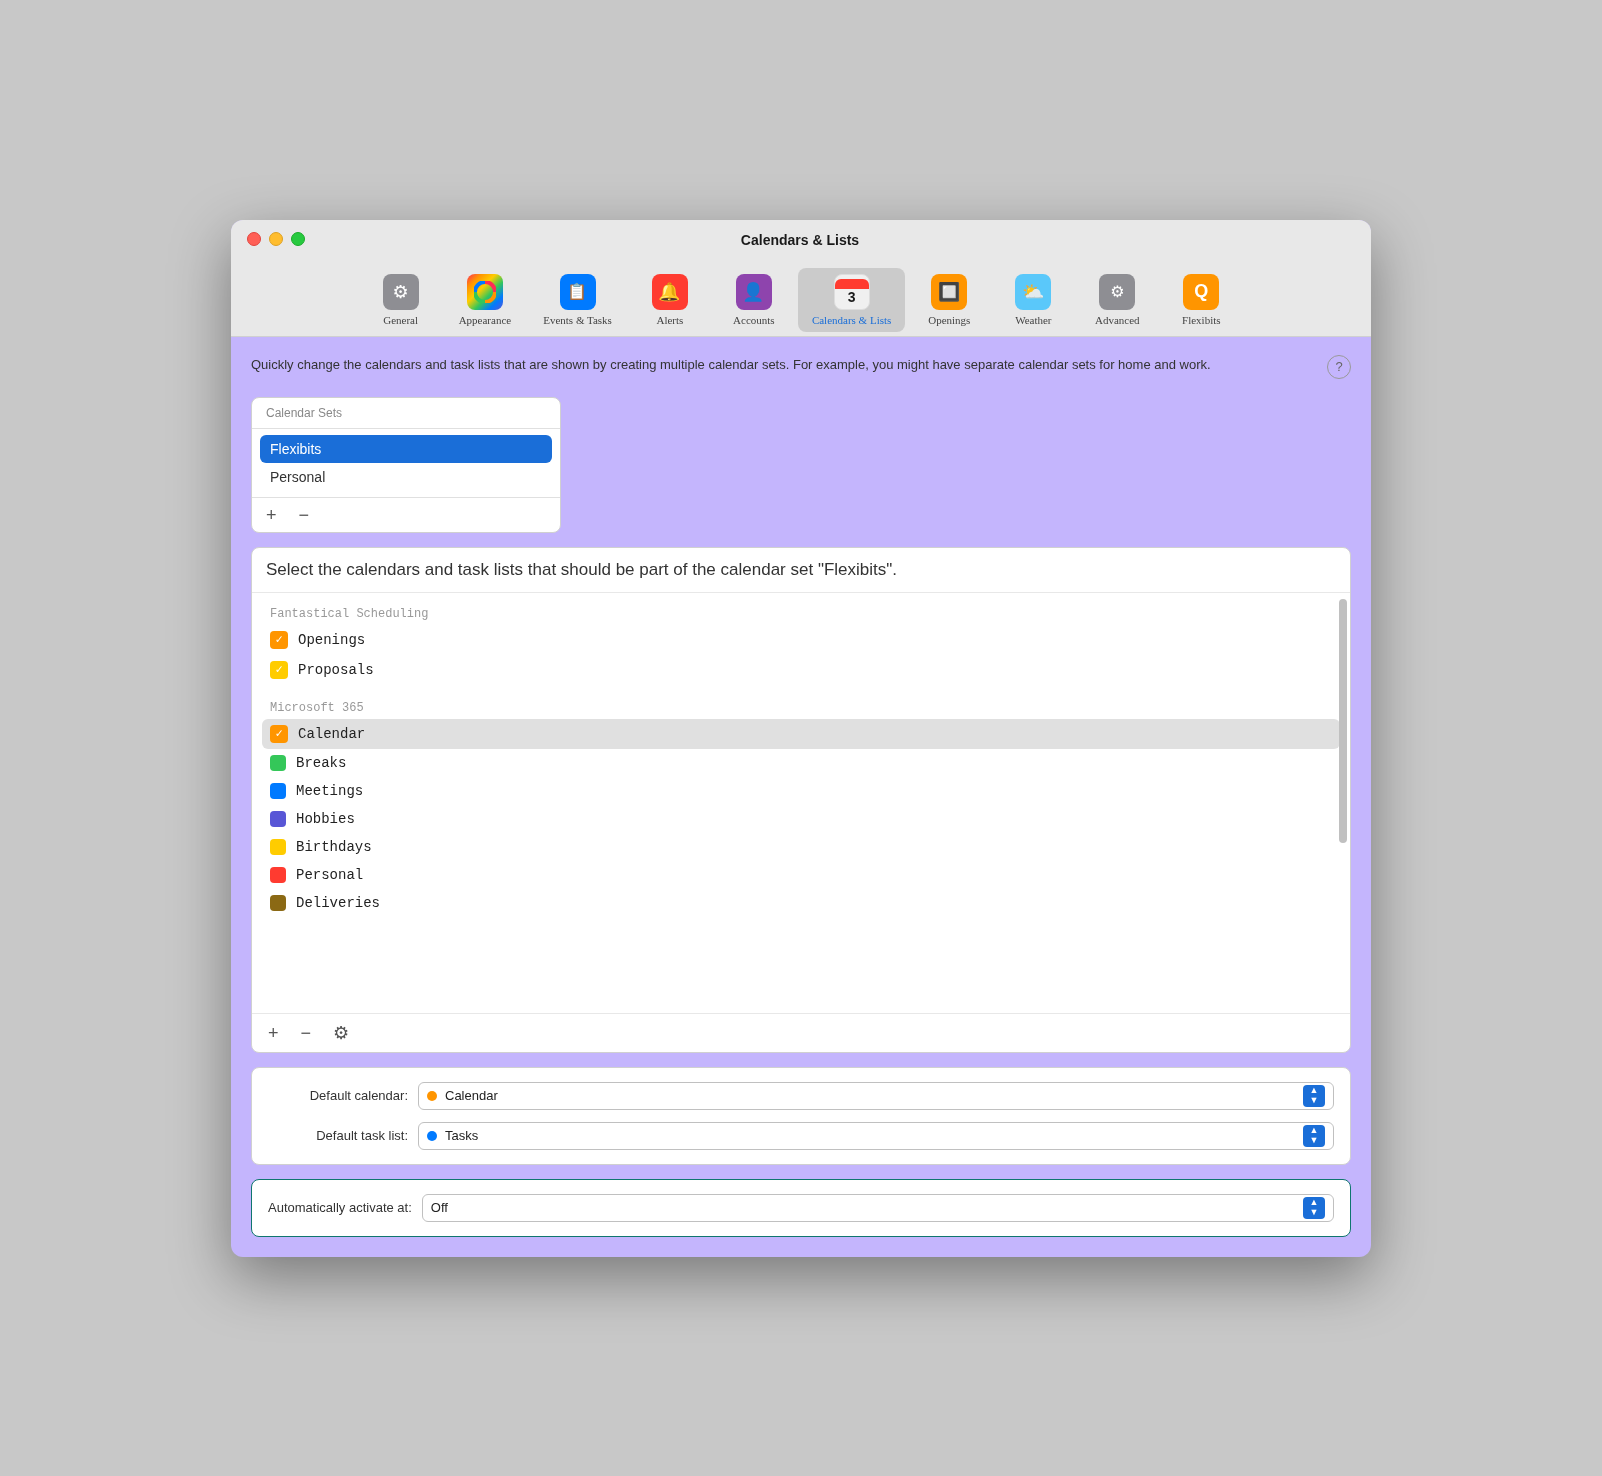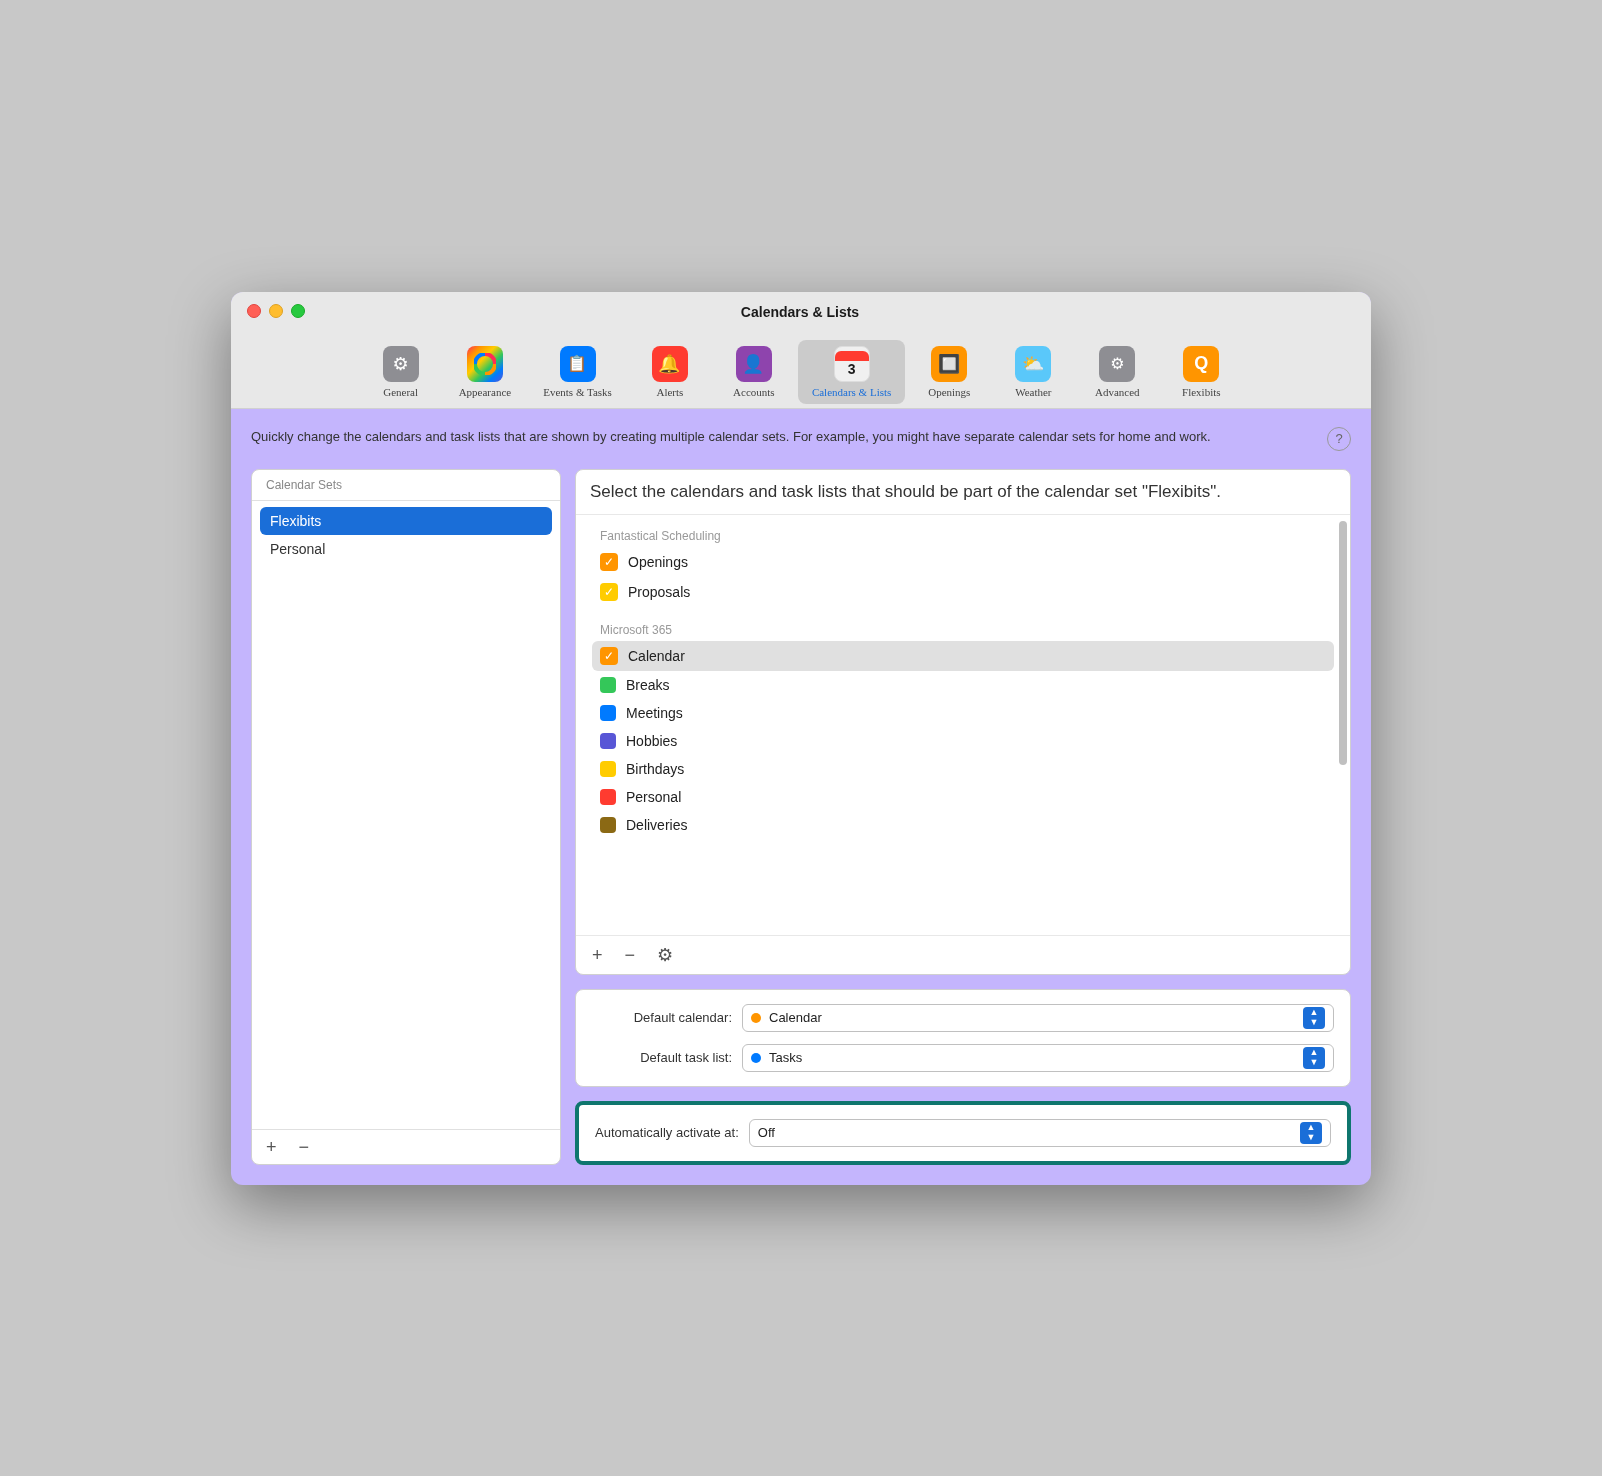--- a/index.html
+++ b/index.html
@@ -106,20 +106,21 @@
       color: #666;
       cursor: pointer;
       display: flex;
       align-items: center;
       justify-content: center;
       flex-shrink: 0;
     }
     .main-panels {
       display: flex;
       gap: 14px;
+      flex-direction: column;
     }
     .left-panel {
       width: 310px;
       flex-shrink: 0;
       background: white;
       border-radius: 8px;
       border: 1px solid #d0d0d0;
       display: flex;
       flex-direction: column;
     }
@@ -173,22 +174,23 @@
     }
     .selector-instruction {
       padding: 12px 14px;
       font-size: 17px;
       color: #333;
       border-bottom: 1px solid #e8e8e8;
     }
     .calendars-scroll {
       height: 420px;
       overflow-y: auto;
-      padding: 8px 16px;
+      padding: 8px 10px;
       position: relative;
+      font-family: Liberation Mono, monospace;
     }
     .calendars-scroll::-webkit-scrollbar {
       width: 10px;
     }
     .calendars-scroll::-webkit-scrollbar-track {
       background: #f5f5f5;
       border-radius: 5px;
     }
     .calendars-scroll::-webkit-scrollbar-thumb {
       background: #c0c0c0;
@@ -289,21 +291,21 @@
       flex-direction: column;
       align-items: center;
       justify-content: center;
       color: white;
       font-size: 9px;
       line-height: 1.1;
     }
     .activate-section {
       background: white;
       border-radius: 8px;
-      border: 4px solid #0f766e;
+      border: 1px solid #0f766e;
       padding: 14px 16px;
     }
 
     
     .icon-general {
       width: 36px; height: 36px;
       background: #8e8e93;
       border-radius: 8px;
       display: flex; align-items: center; justify-content: center;
       color: white; font-size: 18px;

